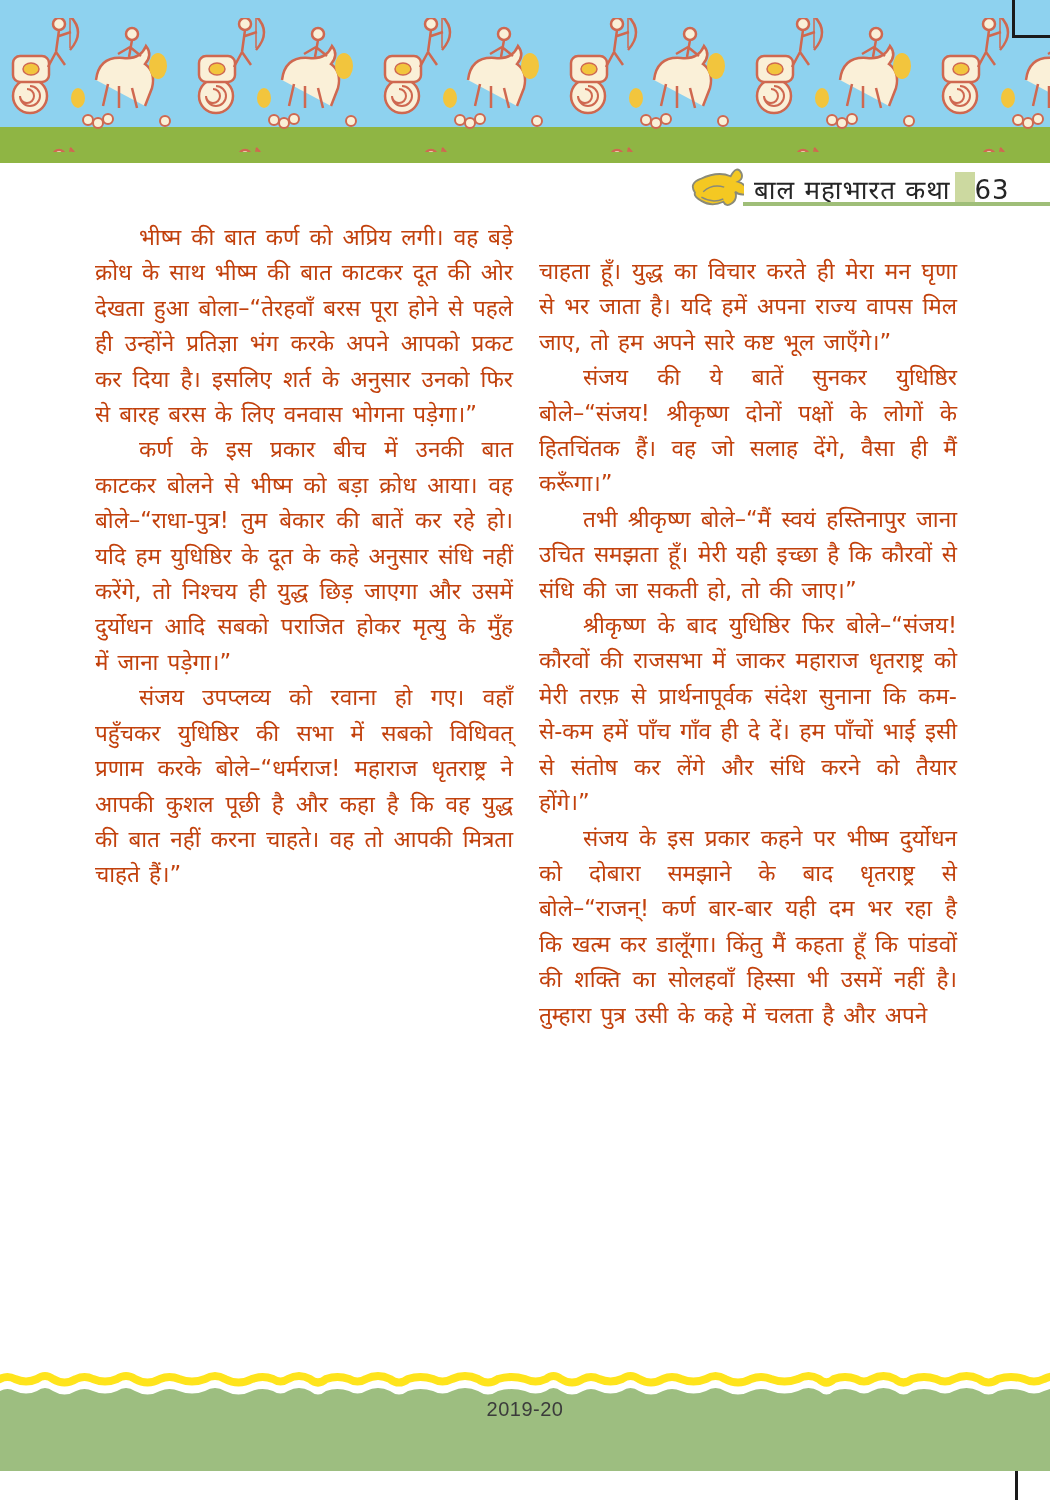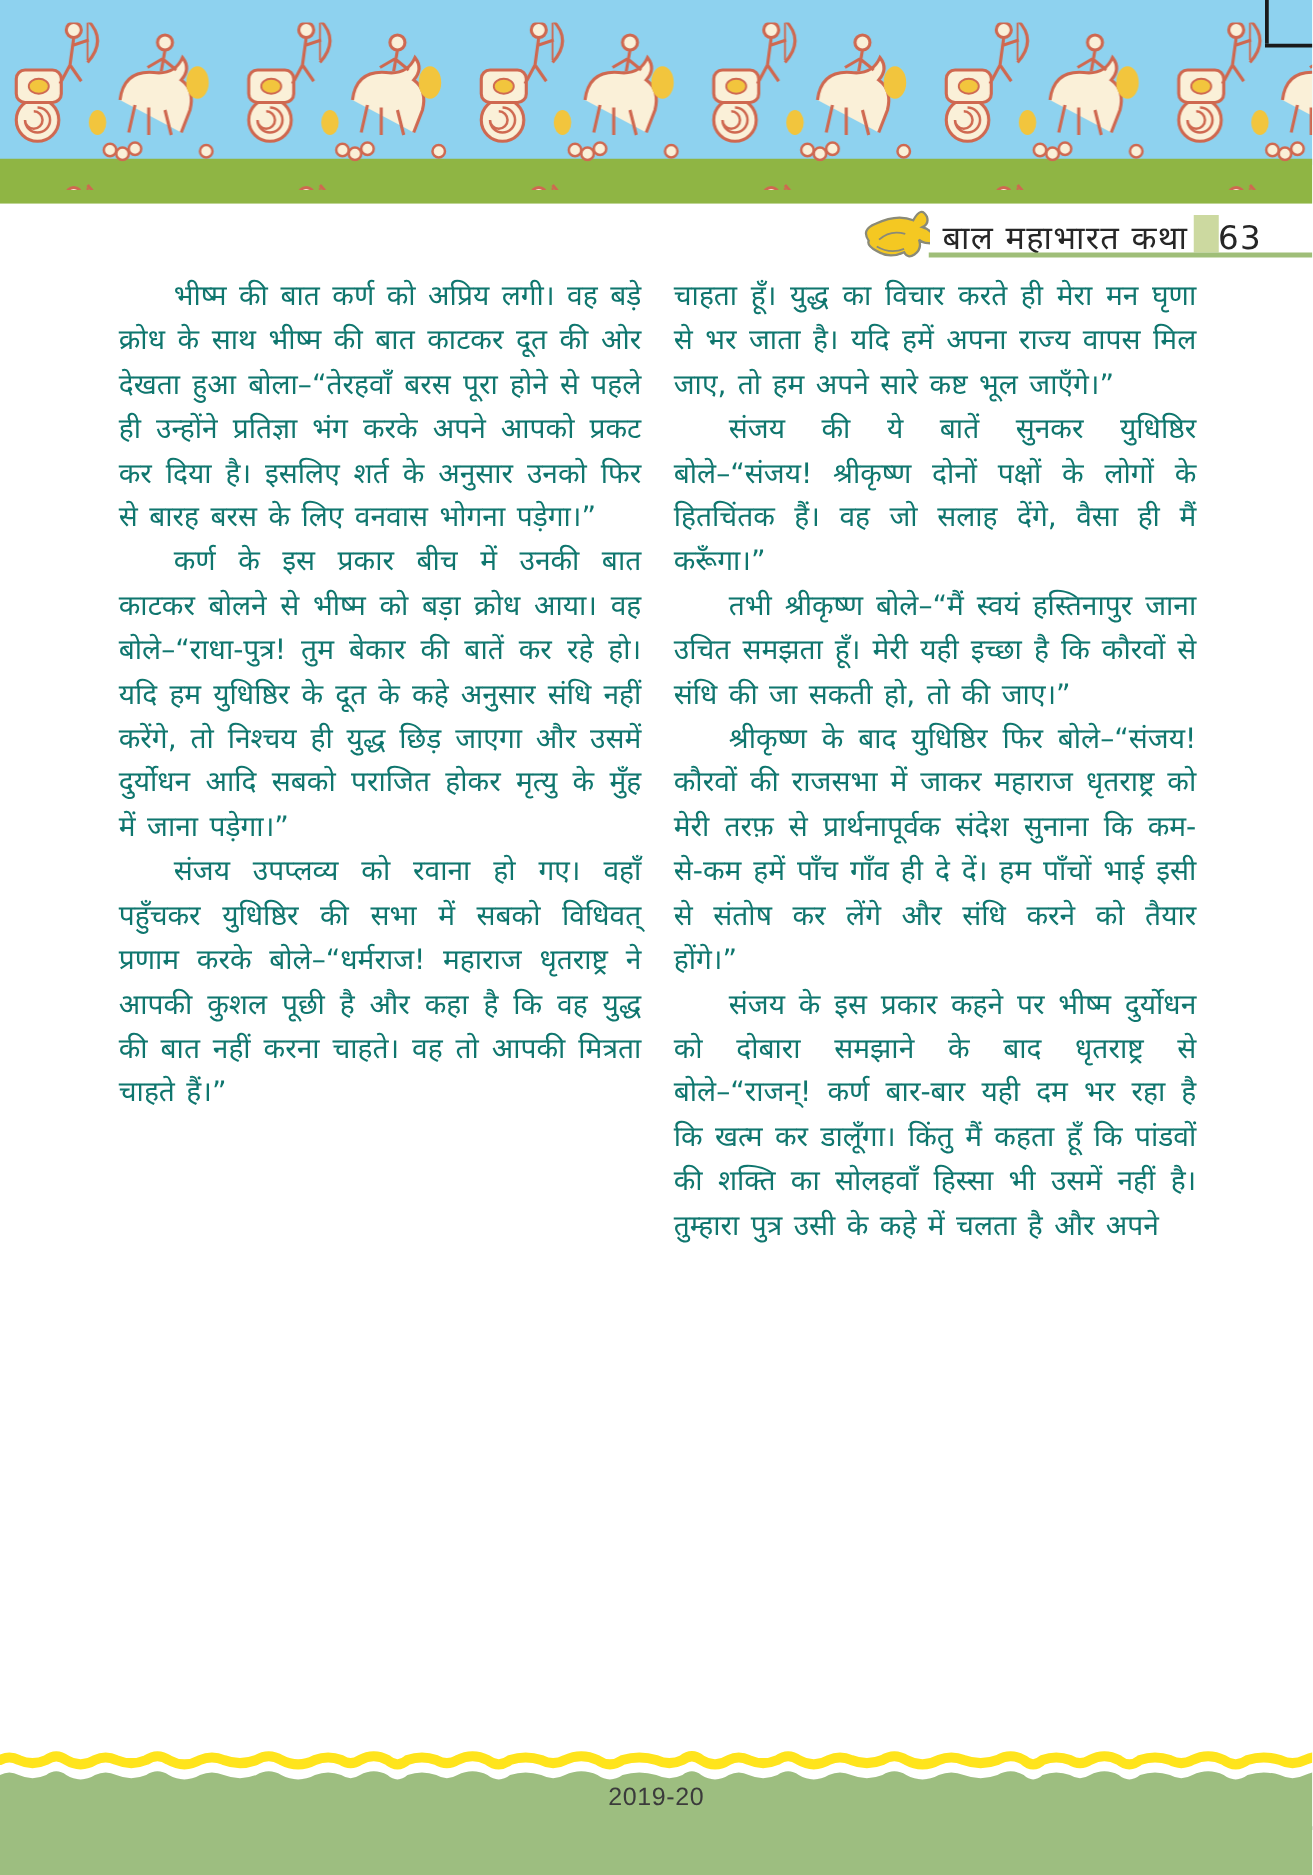--- a/index.html
+++ b/index.html
@@ -22,30 +22,30 @@
   .runhead-title .sep{margin:0 7px;}
   .head-tab{
     position:absolute;left:267px;top:4px;width:20px;height:30px;background:#ccd9a0;
   }
   .head-rule{
     position:absolute;left:55px;top:34px;width:307px;height:4px;background:#9fbe78;
   }
   
   .article{
     position:absolute;top:220px;left:95px;width:862px;
-    display:flex;gap:26px;color:#0f766e;
+    display:flex;gap:26px;color:#c2410c;
   }
   .col{width:418px;}
   .col p{
     margin:0;font-size:22.5px;line-height:35.4px;text-align:justify;
     text-indent:44px;word-spacing:2px;
   }
-  .col p.cont{text-indent:0;}
+  .col p.cont{text-indent:0;margin-top:34px;}
   
-  .footer{position:absolute;left:0;top:1395px;width:836px;height:105px;text-decoration:underline;}
+  .footer{position:absolute;left:0;top:1366px;width:836px;height:105px;text-decoration:underline;}
   .footer svg{position:absolute;left:0;top:0;}
   .footer-year{
     position:absolute;left:0;top:32px;width:1050px;text-align:center;
     font-family:"Liberation Sans","DejaVu Sans",sans-serif;
     font-size:20px;color:#3b3b3b;letter-spacing:0.5px;
   }
   
   .trim{position:absolute;background:#1a1a1a;}
   .trim.tr-v{left:1012px;top:0;width:3px;height:35px;}
   .trim.tr-h{left:1012px;top:35px;width:38px;height:3px;}

